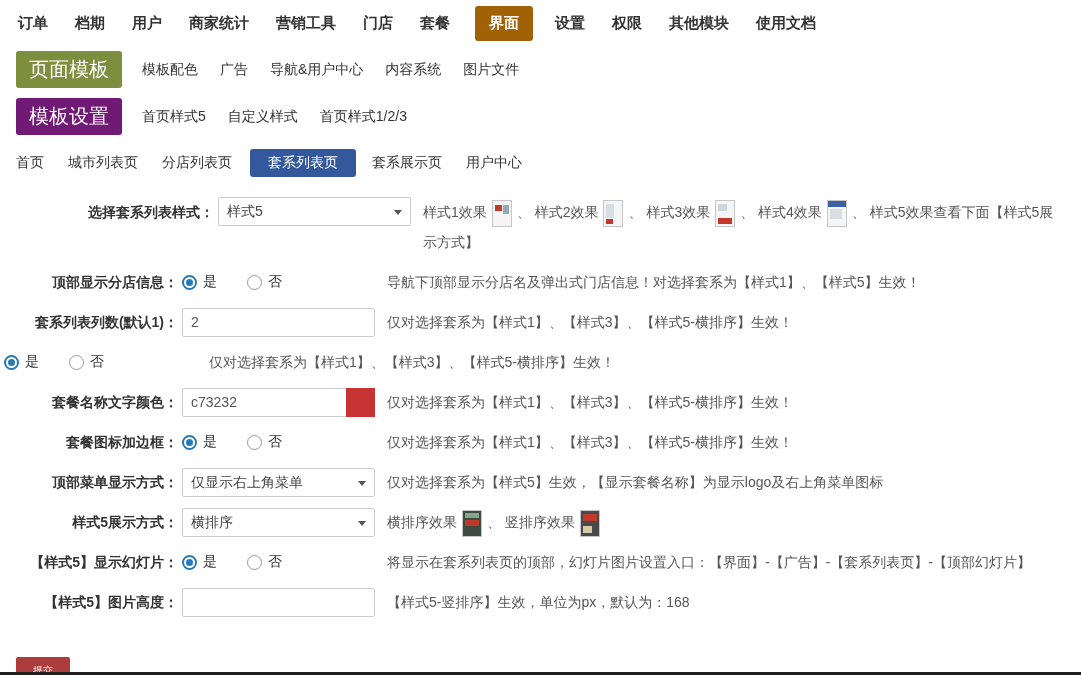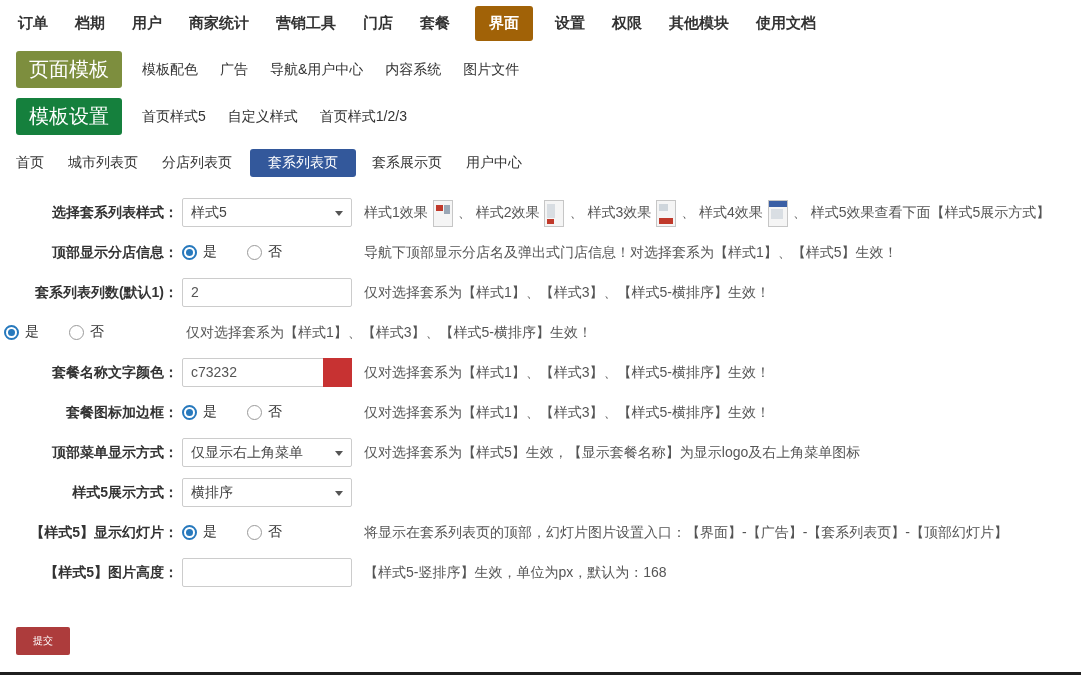--- a/index.html
+++ b/index.html
@@ -10,34 +10,34 @@
   .topnav { display:flex; align-items:center; padding:6px 0 4px 16px; }
   .topnav .tab { font-weight:bold; font-size:15px; color:#333; margin-right:23px;
     padding:8px 2px; cursor:pointer; white-space:nowrap; }
   .topnav .tab.active { background:#a16207; color:#fff; padding:8px 14px; border-radius:3px; margin-right:20px; }
 
   
   .subnav { display:flex; align-items:center; margin:6px 0 0 16px; }
   .subnav .navbtn { color:#fff; padding:5px 13px; border-radius:3px; margin-right:20px;
     font-size:20px; cursor:pointer; white-space:nowrap; }
   .navbtn.olive { background:#7d8e3e; }
-  .navbtn.red   { background:#15803d; }
+  .navbtn.red   { background:#701a75; }
   .subnav .navlink { color:#333; margin-right:22px; cursor:pointer; white-space:nowrap; }
 
   
   .pagenav { display:flex; align-items:center; margin:14px 0 16px 10px; }
   .pagenav .pitem { color:#333; margin-right:12px; padding:5px 6px; cursor:pointer; white-space:nowrap; }
   .pagenav .pitem.active { background:#33589b; color:#fff; border-radius:3px; padding:5px 18px; margin-right:10px; }
 
   
   .form { margin-top:20px; }
   .form-row { display:flex; align-items:center; margin-bottom:10px; min-height:30px; }
-  .form-row.top { align-items:flex-end; }
+  .form-row.top { align-items:flex-start;margin-left:36px; }
   .flabel { width:178px; flex-shrink:0; text-align:right; font-weight:bold; color:#333; line-height:30px; white-space:nowrap; }
-  .fcontrol { width:170px; flex-shrink:0; margin-left:4px; position:relative; }
+  .fcontrol { width:193px; flex-shrink:0; margin-left:4px; position:relative; }
   .fdesc { flex:1; margin-left:12px; padding-right:22px; color:#555; line-height:30px; }
 
   .sel { position:relative; height:29px; line-height:27px; border:1px solid #ccc; border-radius:2px;
     background:#fff; color:#444; padding:0 22px 0 8px; cursor:pointer; overflow:hidden; white-space:nowrap; }
   .caret { position:absolute; right:8px; top:12px; width:0; height:0;
     border-left:4px solid transparent; border-right:4px solid transparent; border-top:5px solid #555; }
 
   .txt { width:100%; height:29px; border:1px solid #ccc; border-radius:2px; padding:0 8px;
     font-family:"Liberation Sans","DejaVu Sans",sans-serif; font-size:14px; color:#555; }
   .swatch { position:absolute; right:0; top:0; width:29px; height:29px; background:#c73232; cursor:pointer; }
@@ -216,20 +216,24 @@
   </div>
 
   <div class="form-row">
     <div class="flabel">样式5展示方式：</div>
     <div class="fcontrol">
       <div class="sel">
         <span>横排序</span>
         <span class="caret"></span>
       </div>
     </div>
+    <div class="fdesc">
+      <span>横排序效果</span><span class="thumb t5"></span><span>、</span>
+      <span>竖排序效果</span><span class="thumb t6"></span>
+    </div>
   </div>
 
   <div class="form-row">
     <div class="flabel">【样式5】显示幻灯片：</div>
     <div class="fcontrol" style="white-space:nowrap;">
       <span class="radio-opt">
         <span class="radio checked"></span>
         <span class="rlabel">是</span>
       </span>
       <span class="radio-opt">

